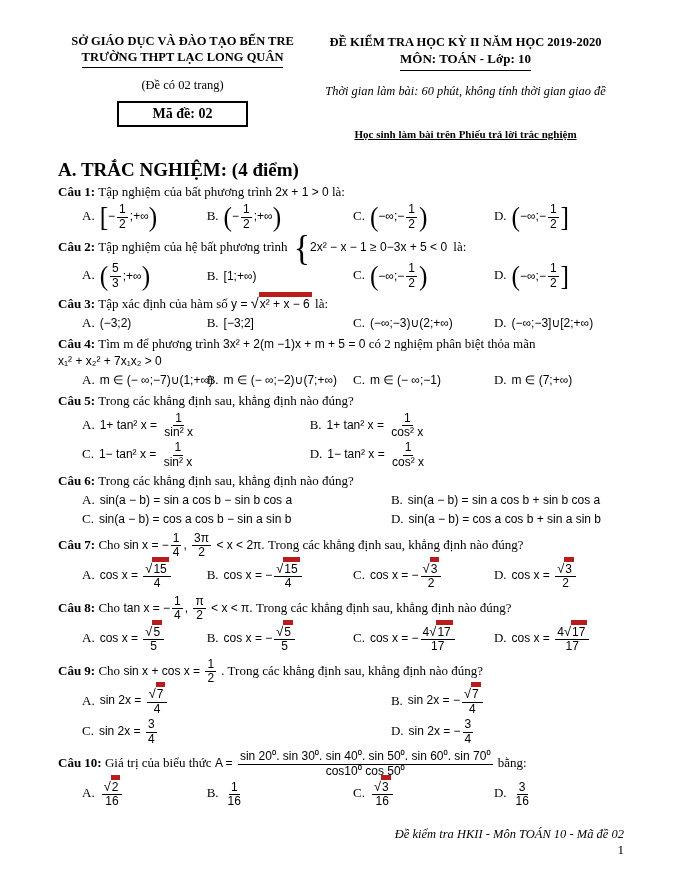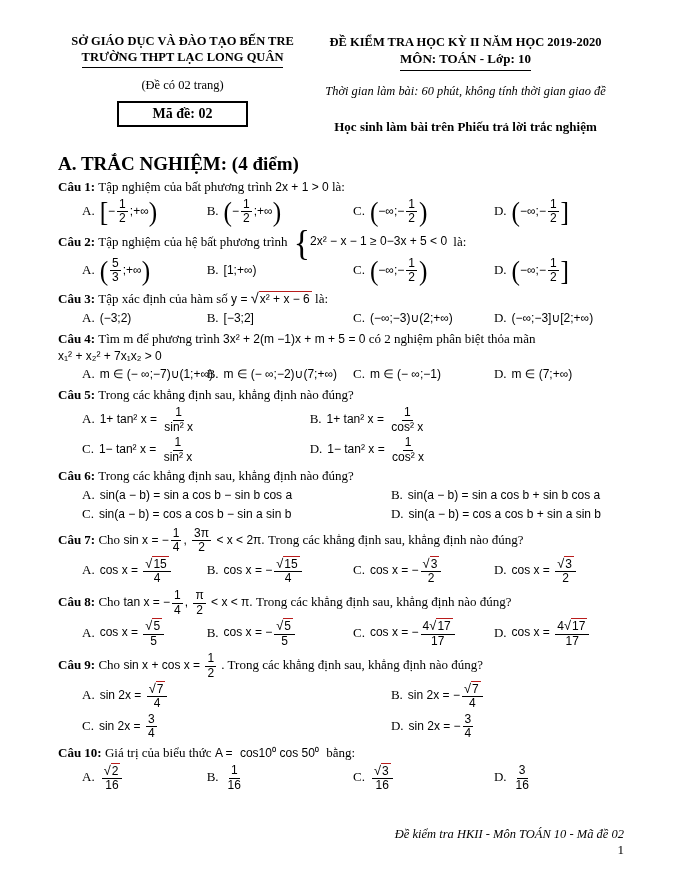--- a/index.html
+++ b/index.html
@@ -14,21 +14,21 @@
   .hdr-left{width:44%;text-align:center;}
   .hdr-right{width:56%;text-align:center;}
   .hl1,.hl2{font-weight:bold;font-size:12.5px;line-height:1.25;}
   .u-wrap{display:inline-block;border-bottom:1px solid #000;padding-bottom:2px;}
   .pages-note{margin-top:9px;font-size:12.5px;}
   .codebox{display:inline-block;border:2px solid #000;padding:2px 34px;margin-top:7px;
            font-weight:bold;font-size:14px;}
   .hr1{font-weight:bold;font-size:12.5px;}
   .hr2{font-weight:bold;font-size:13px;margin-top:1px;}
   .time-note{font-style:italic;font-size:12.4px;margin-top:12px;}
-  .instr{font-weight:bold;font-size:13px;margin-top:20px;}
+  .instr{font-weight:bold;font-size:11px;margin-top:28px;text-decoration:underline;}
   
   .section-title{font-weight:bold;margin:16px 0 2px 0;font-size:19px;}
   
   .question{margin-bottom:4px;}
   .stem{margin-top:2px;}
   .qlabel{font-weight:bold;}
   .stem2{}
   .btx{font-family:"Liberation Serif",serif;}
   .m{font-family:"Liberation Sans",sans-serif;font-size:12px;}
   .okey{margin-right:5px;}
@@ -37,21 +37,21 @@
   .grid2n{grid-template-columns:42% 58%;}
   .grid2w{grid-template-columns:57% 43%;}
   .opt{white-space:nowrap;}
   
   .frac{display:inline-flex;flex-direction:column;align-items:center;vertical-align:middle;
         margin:0 2px;line-height:1.12;font-family:"Liberation Sans",sans-serif;font-size:11.5px;}
   .num{border-bottom:1px solid #000;padding:0 2px;}
   .den{padding:0 2px;}
   .sqrt{display:inline-block;white-space:nowrap;}
   .rad{font-size:1.12em;font-family:"Liberation Sans",sans-serif;}
-  .sqc{border-top:1px solid #b91c1c;padding:0 2px 0 1px;font-family:"Liberation Sans",sans-serif;font-size:12px;}
+  .sqc{border-top:5px solid #b91c1c;padding:0 2px 0 1px;font-family:"Liberation Sans",sans-serif;font-size:12px;}
   .grp{display:inline-flex;align-items:center;vertical-align:middle;}
   .delim{font-size:1.95em;font-weight:300;line-height:0.8;display:inline-block;
          font-family:"Liberation Serif",serif;transform:scaleY(1.05);}
   .gmid{display:inline-flex;align-items:center;}
   .cases{display:inline-flex;align-items:center;vertical-align:middle;margin:0 3px;}
   .brace{font-size:2.6em;font-weight:300;line-height:0.75;display:inline-block;
          font-family:"Liberation Serif",serif;transform:scaleY(1.05);}
   .clines{display:inline-flex;flex-direction:row;text-align:center;line-height:1.3;
           font-family:"Liberation Sans",sans-serif;font-size:12px;}
   
@@ -307,20 +307,21 @@
               <span class="den"><span class="m">4</span></span>
             </span></div>
           <div class="opt"><span class="okey">D.</span><span class="m">sin 2x = −</span><span class="frac">
               <span class="num"><span class="m">3</span></span>
               <span class="den"><span class="m">4</span></span>
             </span></div>
         </div>
       </div>
       <div class="question">
         <div class="stem"><span class="qlabel">Câu 10:</span> <span class="btx">Giá trị của biểu thức </span><span class="m">A = </span><span class="frac">
+            <span class="num"><span class="m">sin 20⁰. sin 30⁰. sin 40⁰. sin 50⁰. sin 60⁰. sin 70⁰</span></span>
             <span class="den"><span class="m">cos10⁰ cos 50⁰</span></span>
           </span><span class="btx"> bằng:</span></div>
         <div class="opts row4">
           <div class="opt"><span class="okey">A.</span><span class="frac">
               <span class="num"><span class="sqrt"><span class="rad">√</span><span class="sqc"><span class="m">2</span></span></span></span>
               <span class="den"><span class="m">16</span></span>
             </span></div>
           <div class="opt"><span class="okey">B.</span><span class="frac">
               <span class="num"><span class="m">1</span></span>
               <span class="den"><span class="m">16</span></span>

